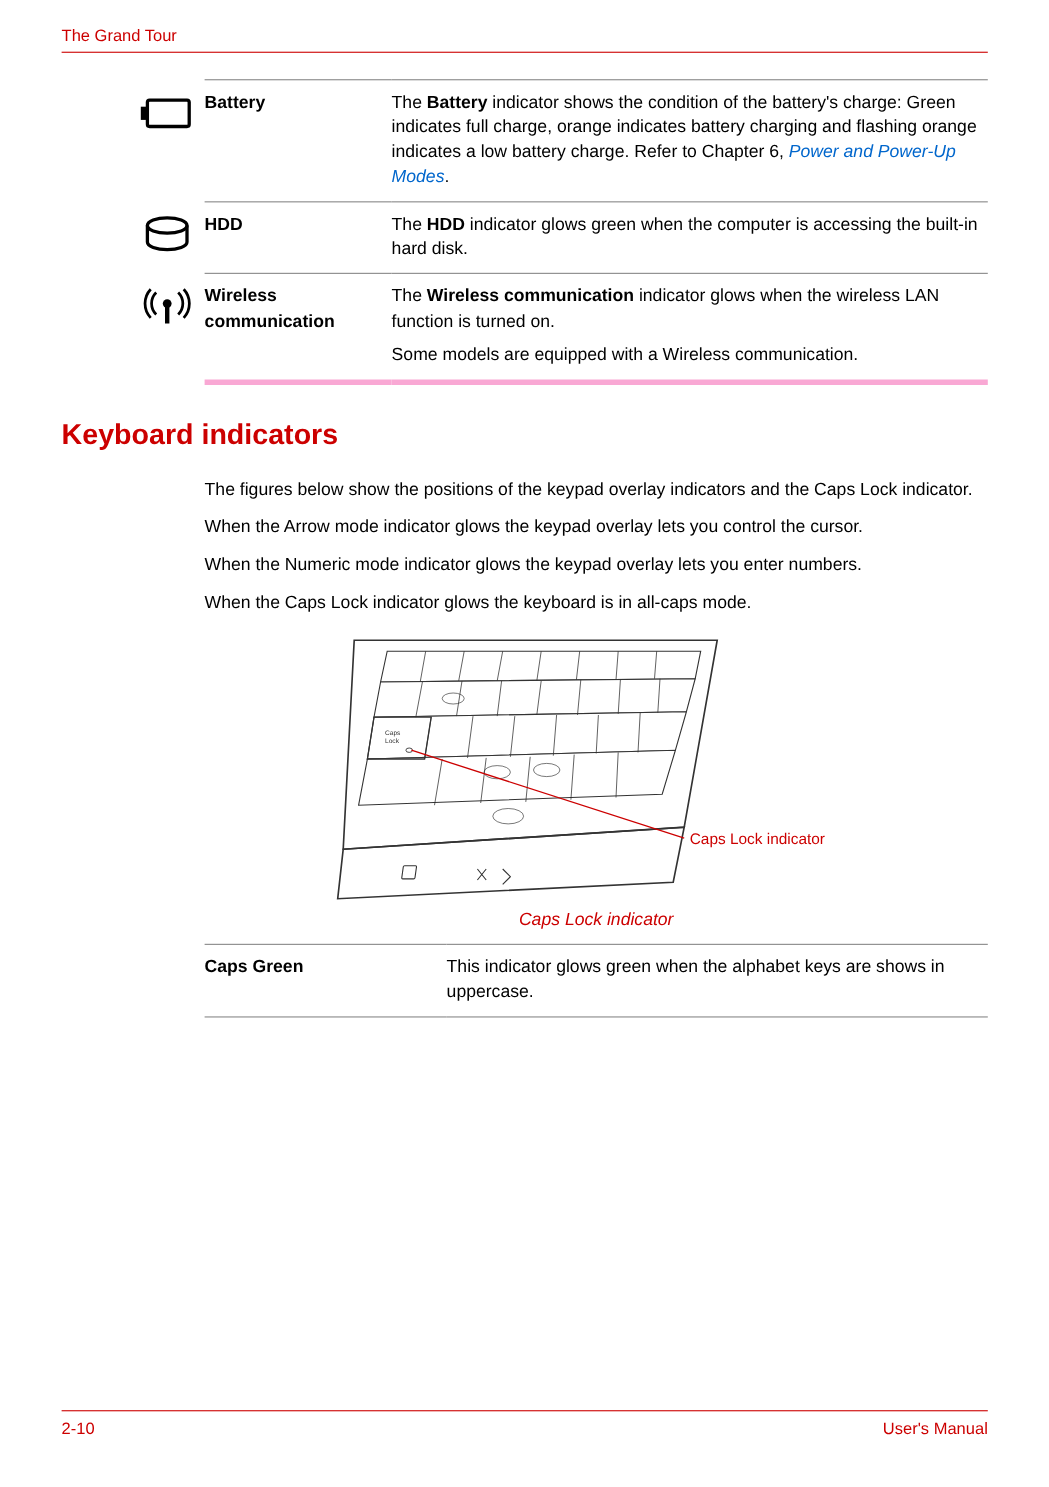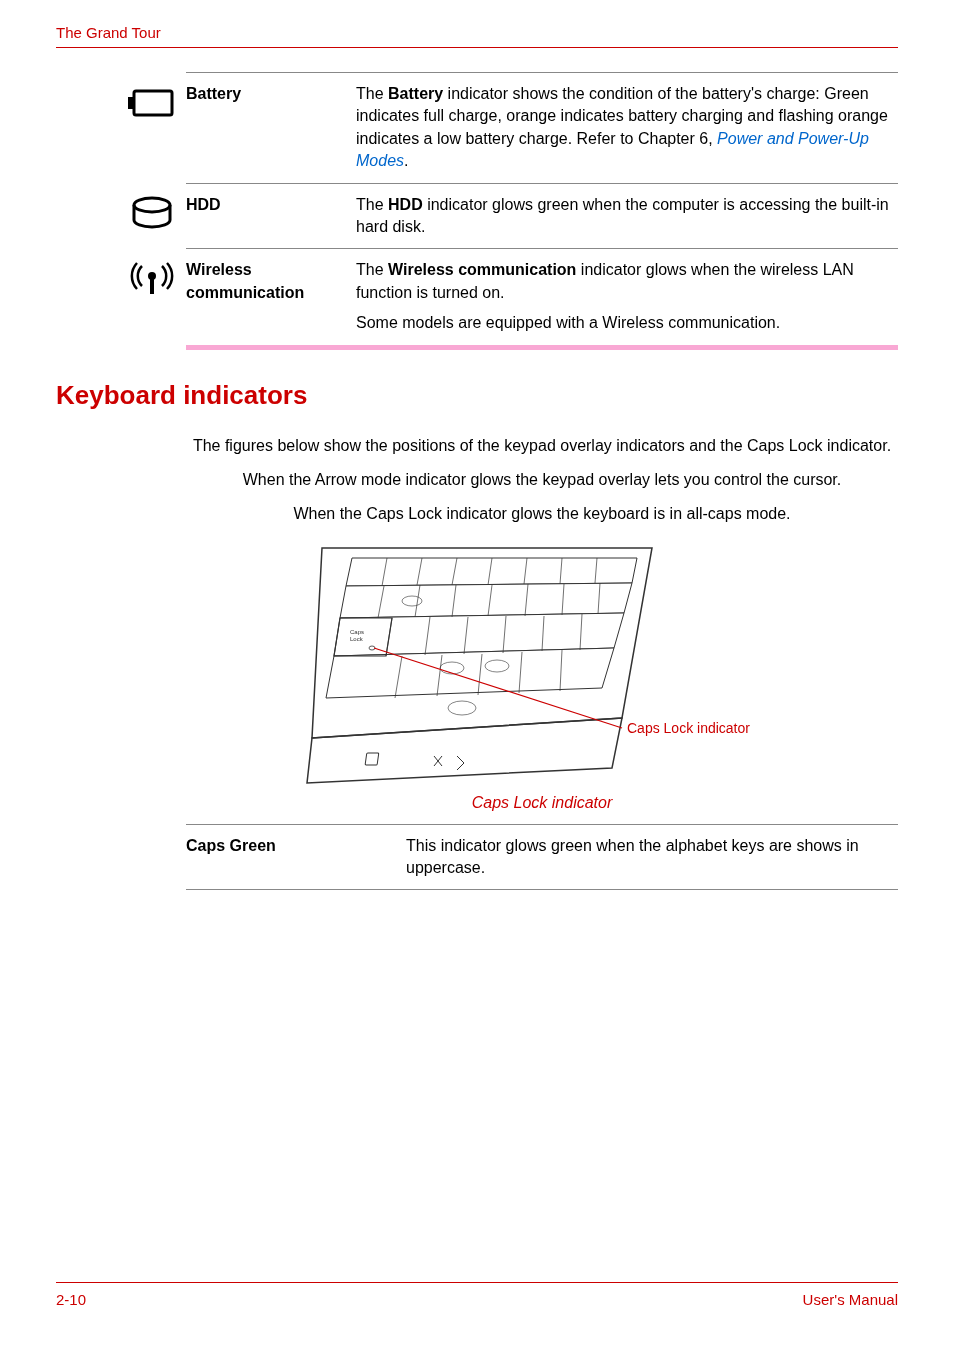--- a/index.html
+++ b/index.html
@@ -64,21 +64,20 @@
       font-size: 26px;
       font-weight: bold;
       margin-top: 30px;
       margin-bottom: 24px;
       font-family: Arial, Helvetica, sans-serif;
     }
     .body-para {
       font-size: 16px;
       line-height: 1.4;
       margin-bottom: 12px;
-      text-align: center;
     }
     .link-text {
       color: #0066cc;
       font-style: italic;
     }
     .figure-area {
       width: 100%;
       display: flex;
       flex-direction: column;
       align-items: center;
@@ -199,20 +198,21 @@
     </tr>
   </tbody>
     </table>
 </div>
 
 <h2 class="section-heading">Keyboard indicators</h2>
 
 <div class="content-area">
   <p class="body-para">The figures below show the positions of the keypad overlay indicators and the Caps Lock indicator.</p>
   <p class="body-para">When the Arrow mode indicator glows the keypad overlay lets you control the cursor.</p>
+  <p class="body-para">When the Numeric mode indicator glows the keypad overlay lets you enter numbers.</p>
   <p class="body-para">When the Caps Lock indicator glows the keyboard is in all-caps mode.</p>
 
   <div class="figure-area">
     <svg class="figure-svg" width="480" height="250" viewBox="0 0 480 250">
 
       <polygon points="20,10 350,10 320,180 10,200" fill="white" stroke="#333" stroke-width="1.5"></polygon>
 
       <polygon points="10,200 320,180 310,230 5,245" fill="none" stroke="#333" stroke-width="1.5"></polygon>
 
       <g stroke="#333" stroke-width="1" fill="white">

